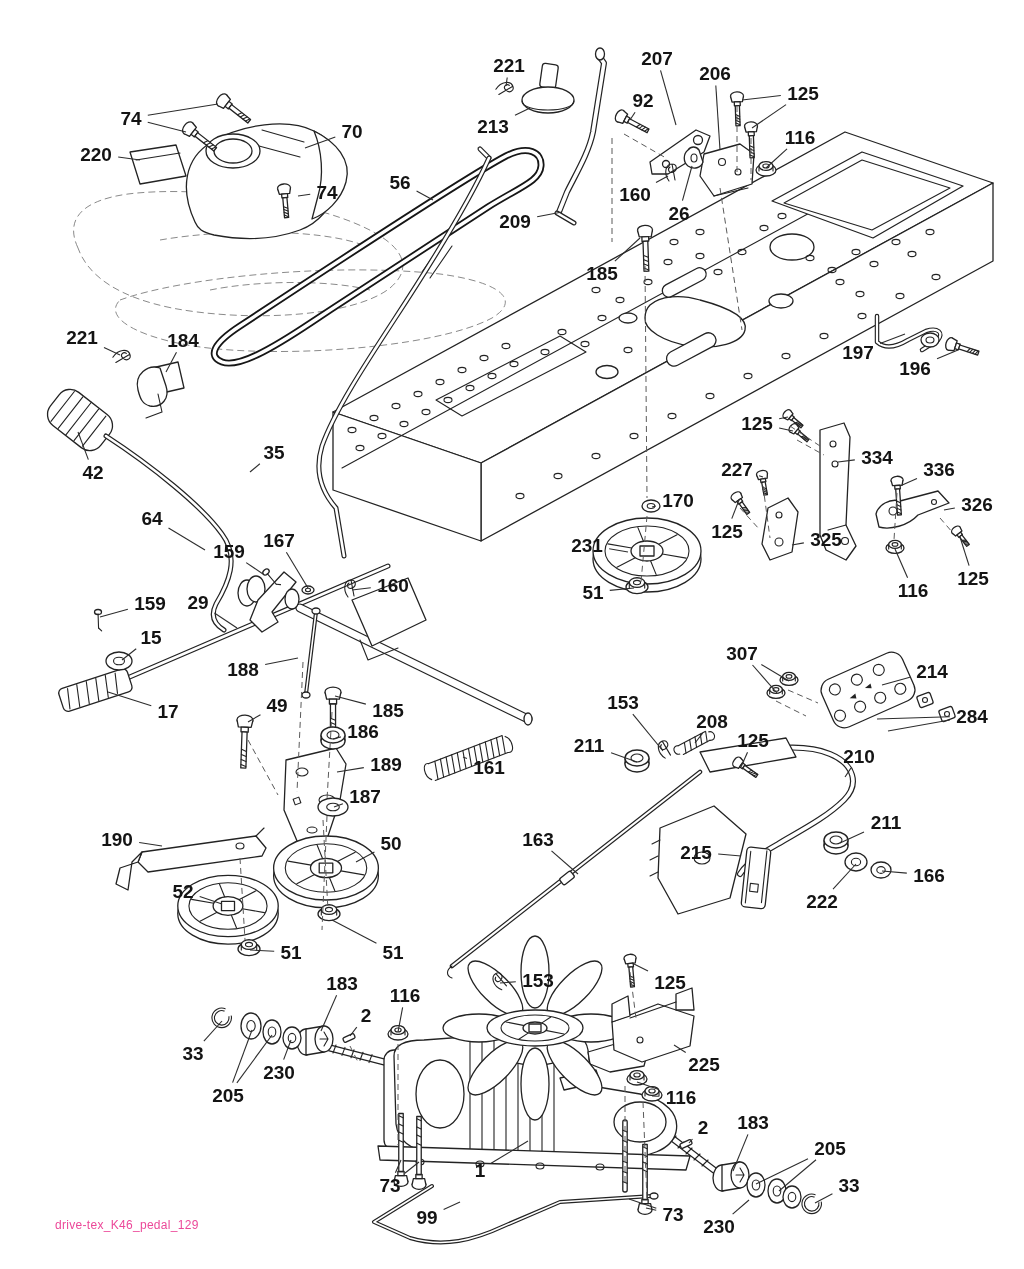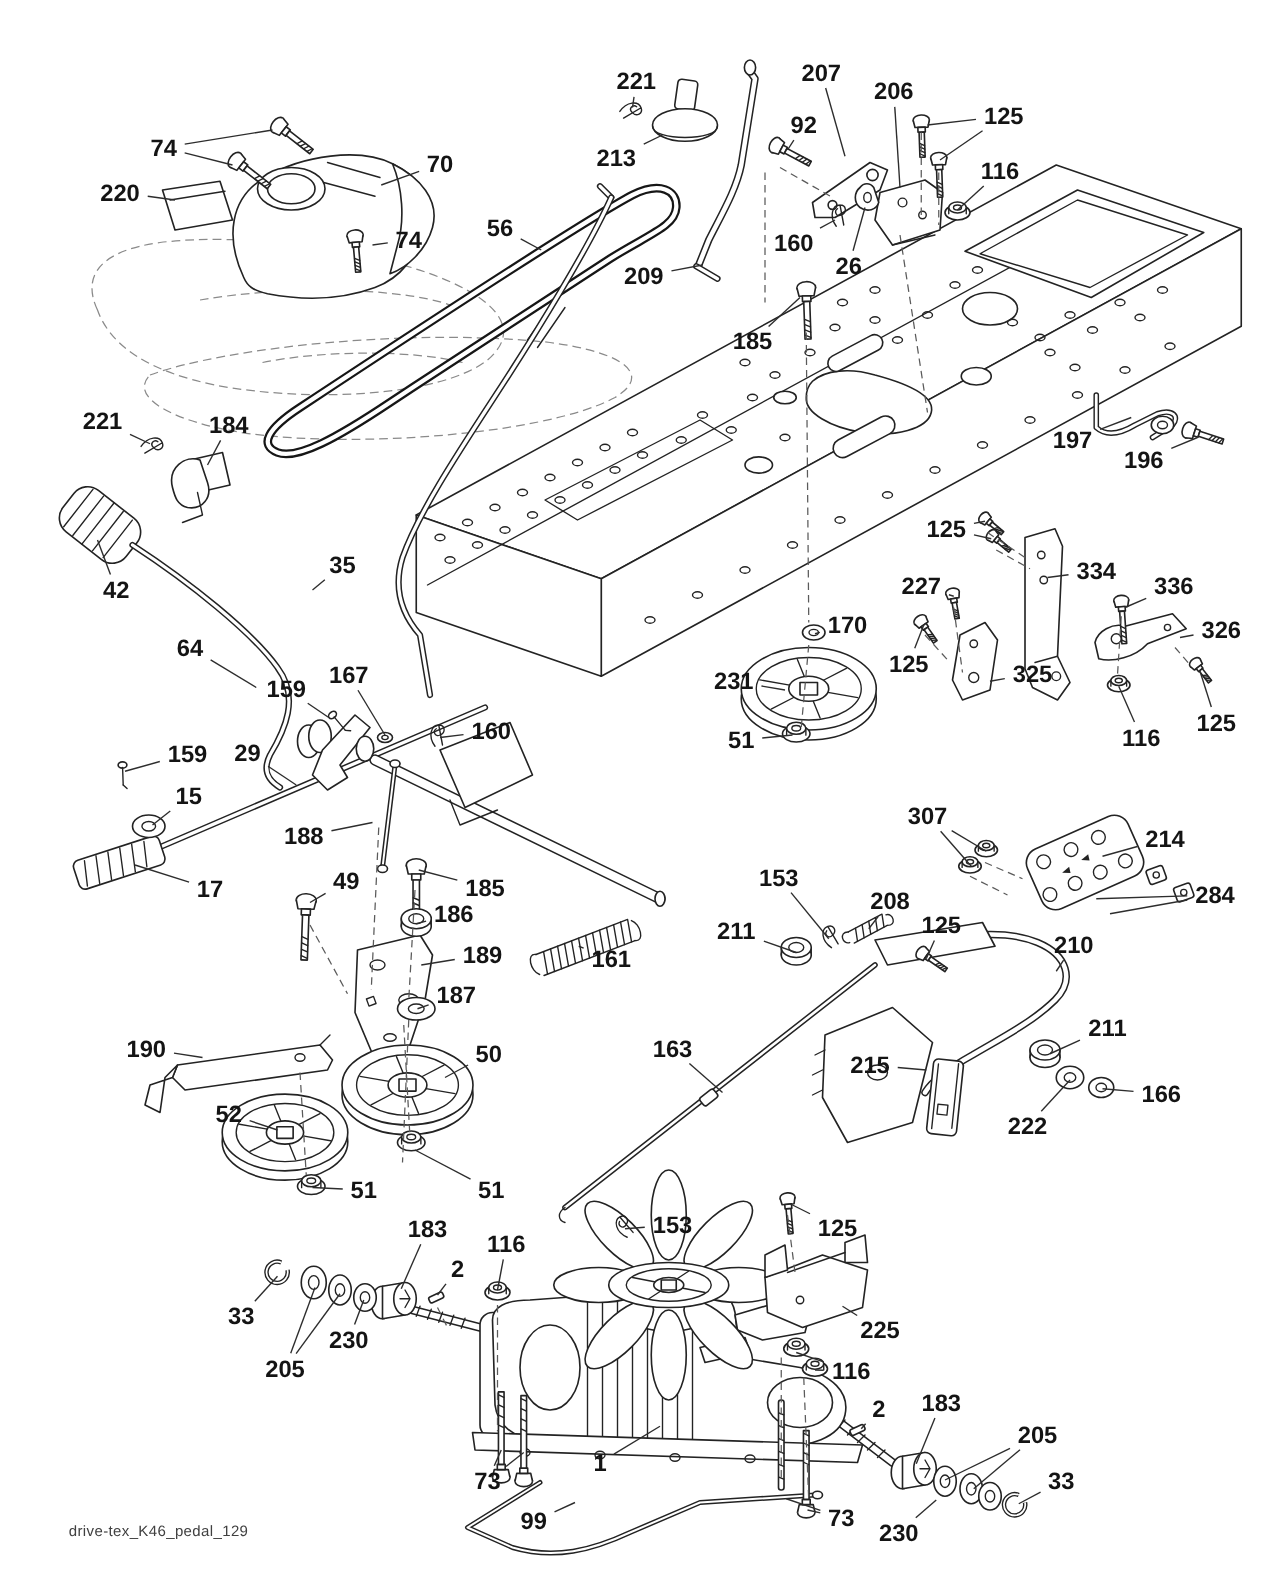--- a/index.html
+++ b/index.html
@@ -6,21 +6,21 @@
   .stage{position:relative;width:1024px;height:1269px;background:#ffffff;margin:0 auto;overflow:hidden;
          font-family:"Liberation Sans",sans-serif;}
   svg{position:absolute;left:0;top:0;}
   .st0{fill:#ffffff;stroke:#232323;stroke-width:1.3;stroke-linejoin:round;}
   .st1{fill:none;stroke:#232323;stroke-width:1.1;stroke-linecap:round;stroke-linejoin:round;}
   .ph{fill:none;stroke:#8a8a8a;stroke-width:1;stroke-dasharray:7 4;}
   .ax{stroke:#5a5a5a;stroke-width:1;stroke-dasharray:6 4;fill:none;}
   .ld{stroke:#2d2d2d;stroke-width:1.1;}
   .co{font:bold 19px "Liberation Sans",sans-serif;fill:#141414;}
   .footer{position:absolute;left:55px;top:1218px;font:12px "Liberation Sans",sans-serif;
-          color:#404040;letter-spacing:.3px;}
+          color:#ec4899;letter-spacing:.3px;}
 </style>
 </head>
 <body>
 
 <div class="stage">
   <svg id="cnv" width="1024" height="1269" viewBox="0 0 1024 1269">
 
     <g>
       <path class="ph" d="M78,248 C64,218 84,200 128,194 C192,186 292,198 352,222 C402,242 416,266 390,288 C352,318 244,322 172,308 C118,297 88,276 78,248 Z"></path>
       <path class="ph" d="M120,300 C180,278 330,262 440,274 C500,282 522,300 492,318 C432,350 262,360 182,344 C132,334 104,316 120,300 Z"></path>

